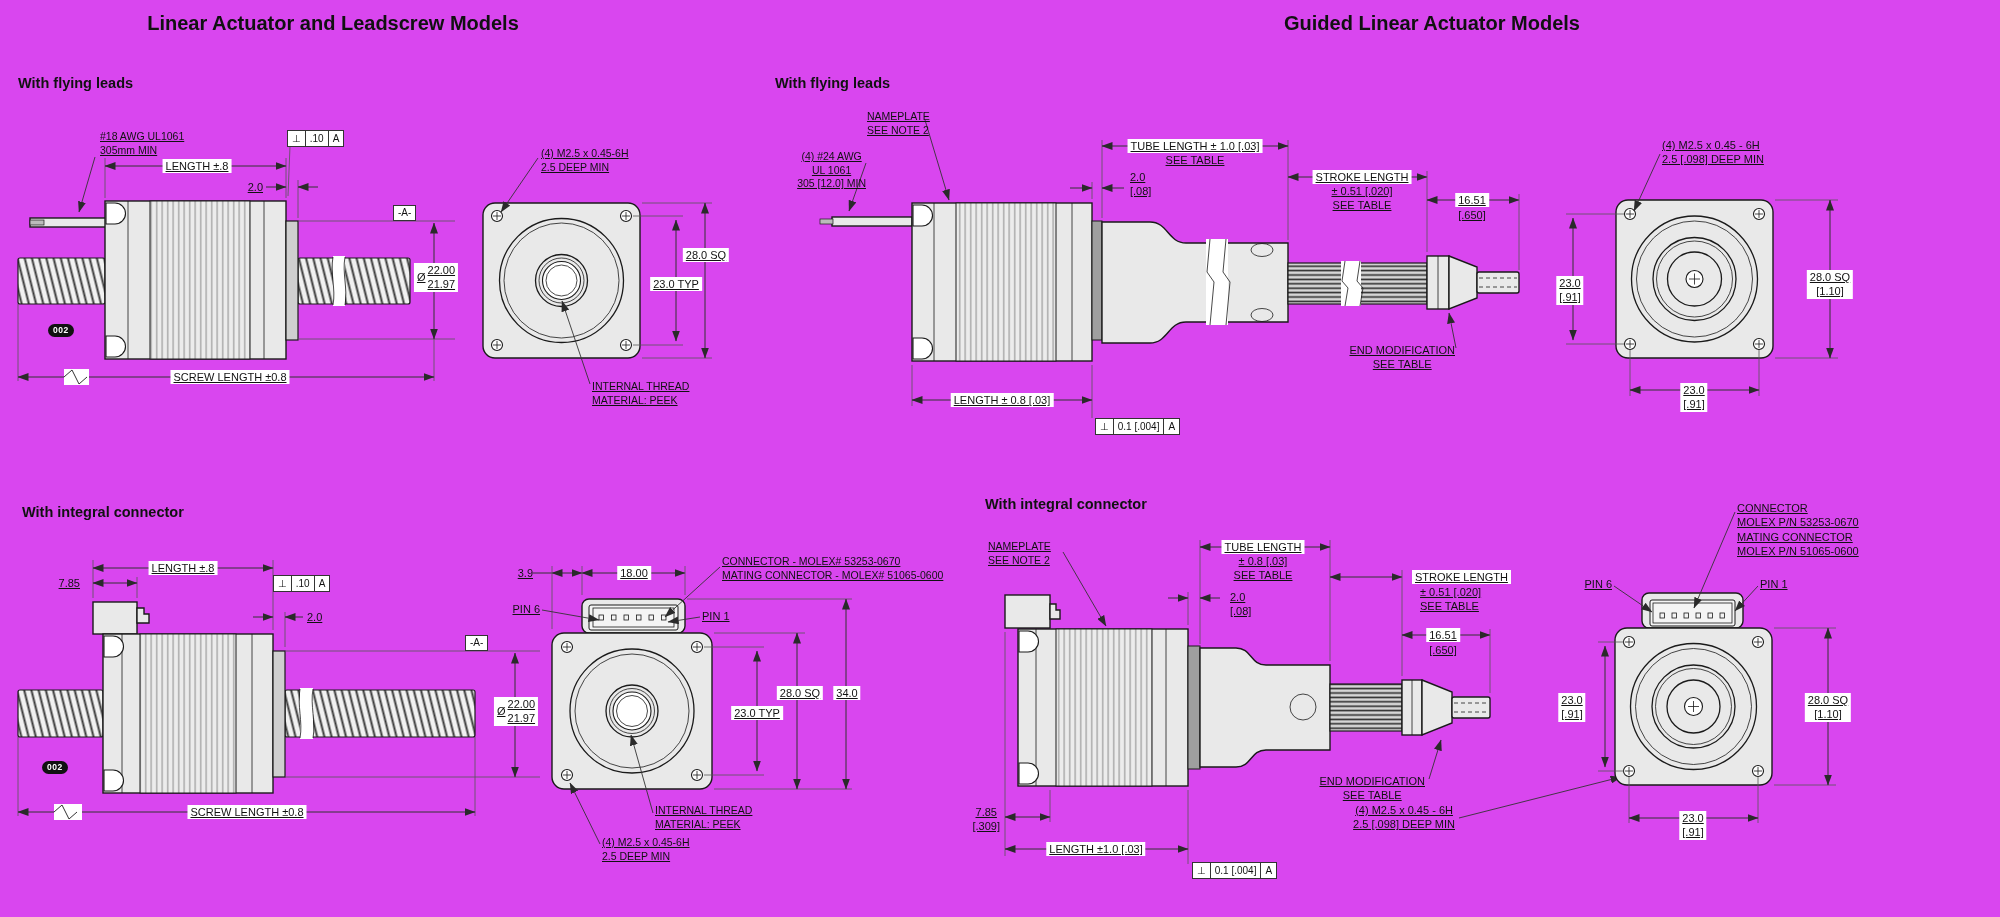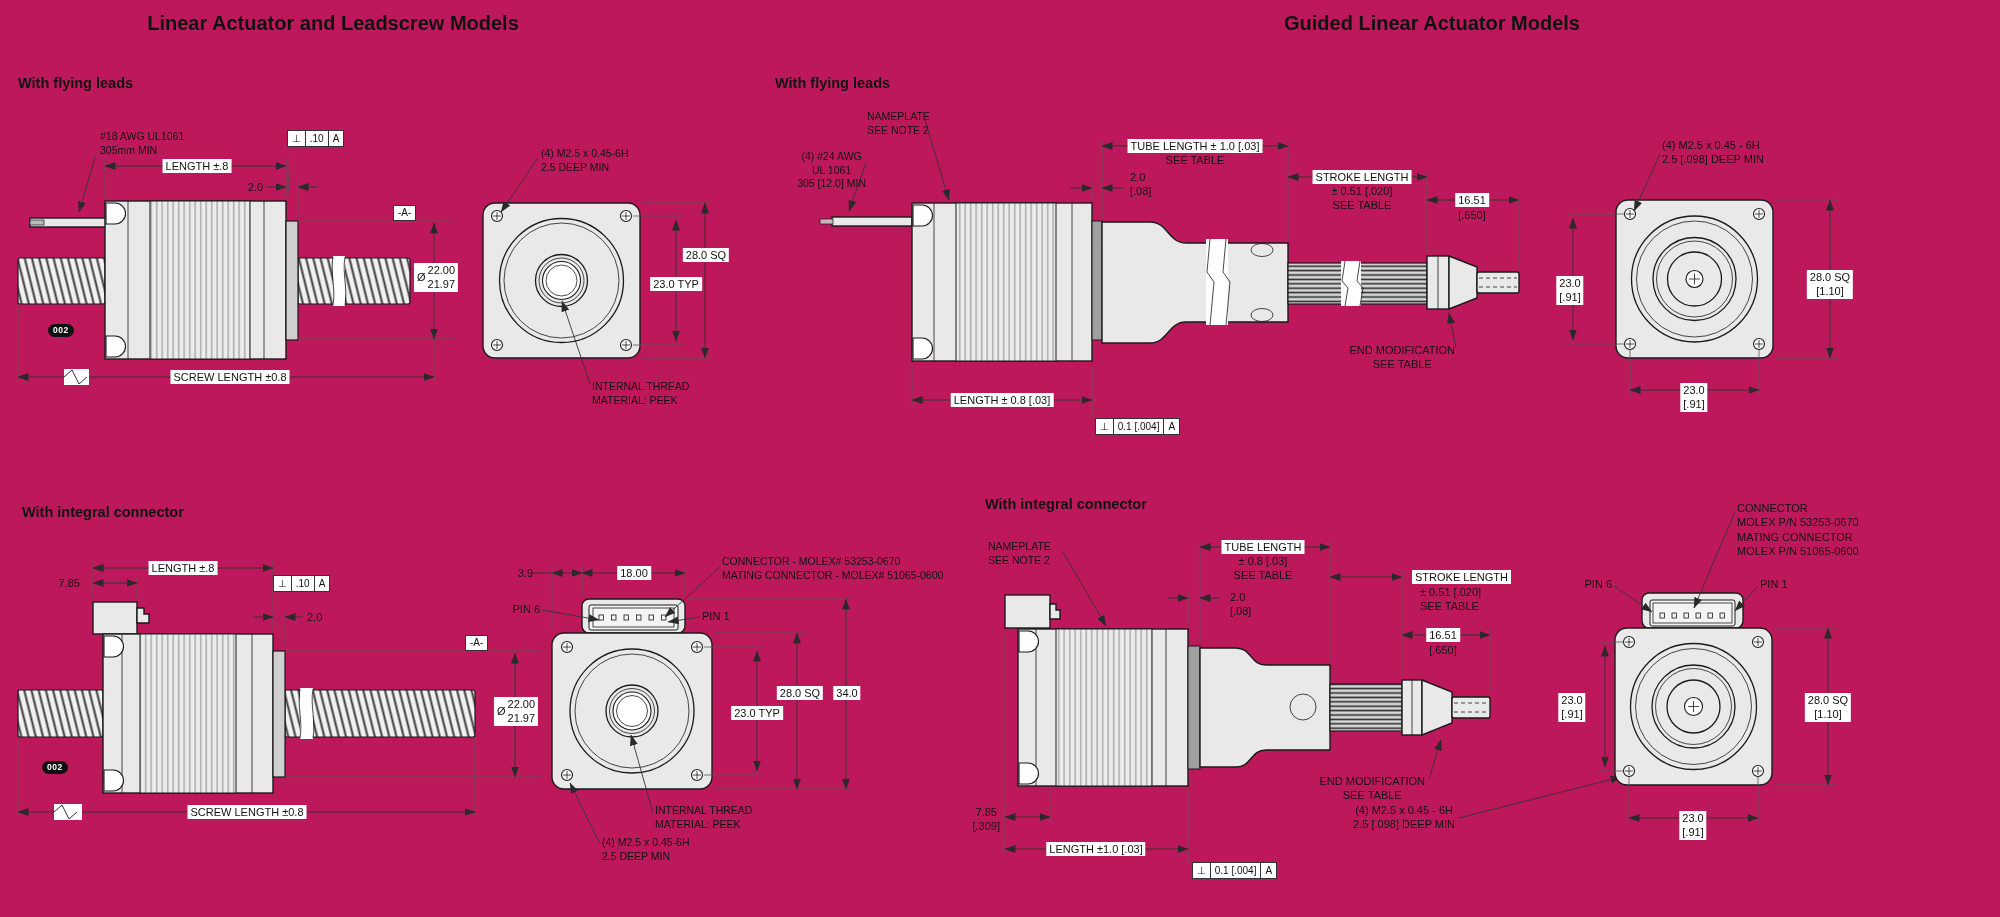--- a/index.html
+++ b/index.html
@@ -1,21 +1,21 @@
 <!DOCTYPE html>
 <html><head>
 <meta charset="utf-8">
 <style>
   html,body{margin:0;padding:0;background:#fff;}
-  #stage{position:relative;width:2000px;height:917px;background:#be185d;overflow:hidden;
+  #stage{position:relative;width:2000px;height:917px;background:#d946ef;overflow:hidden;
          font-family:"Liberation Sans", sans-serif;color:#111;}
   #linework{position:absolute;left:0;top:0;}
   .ttl{position:absolute;font-weight:bold;font-size:20px;transform:translateX(-50%);white-space:nowrap;}
   .hd{position:absolute;font-weight:bold;font-size:14.5px;white-space:nowrap;}
-  .lbl{position:absolute;font-size:11px;line-height:1.3;white-space:pre-line;}
+  .lbl{position:absolute;font-size:11px;line-height:1.3;white-space:pre-line;text-decoration:underline;}
   .sm{font-size:10.5px;}
   .ctr{transform:translateX(-50%);text-align:center;}
   .rt{transform:translateX(-100%);text-align:center;}
   .bg{background:#fff;padding:0 3px;}
   .fcf{position:absolute;display:flex;align-items:stretch;border:1px solid #333;background:#fff;
        font-size:10px;line-height:15px;height:15px;}
   .fcf .cell{padding:0 4px;}
   .fcf .cell + .cell{border-left:1px solid #333;}
   .dflag{position:absolute;border:1px solid #333;background:#fff;font-size:10px;line-height:14px;
          height:14px;padding:0 4px;}

